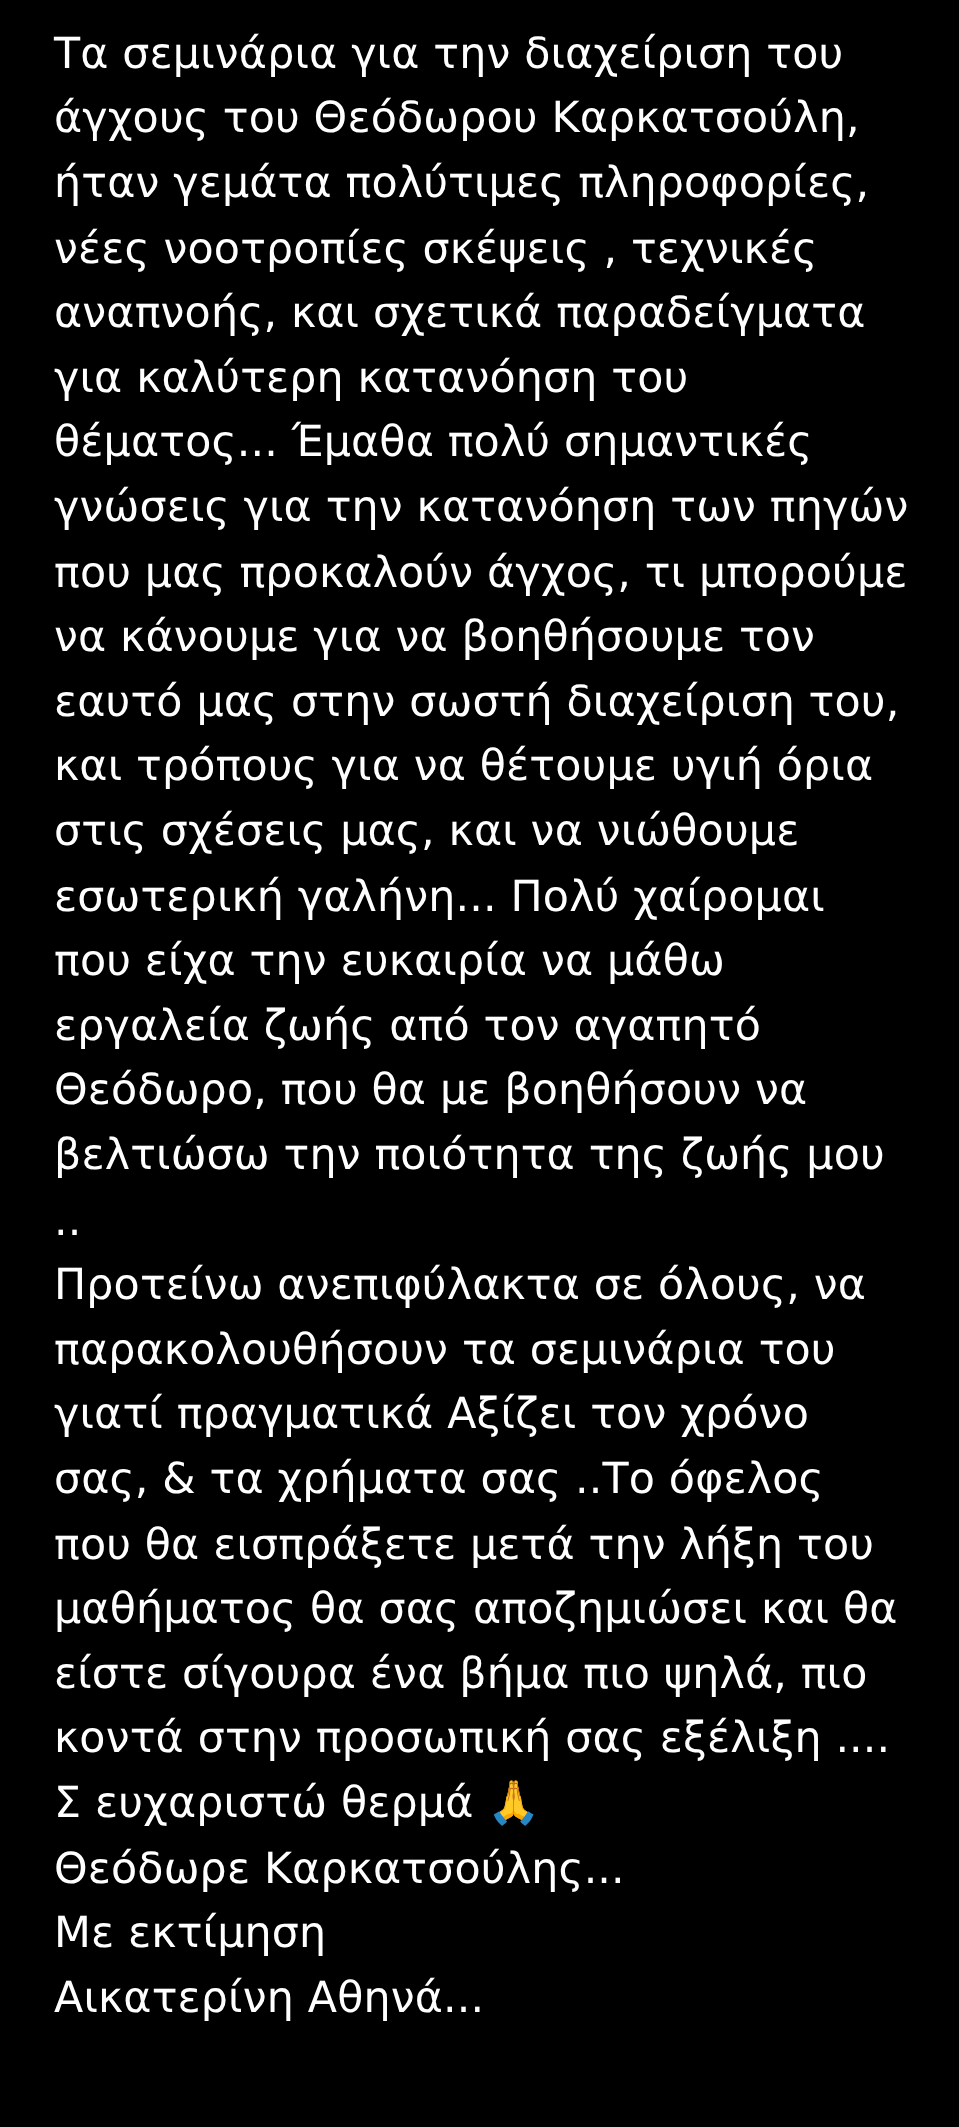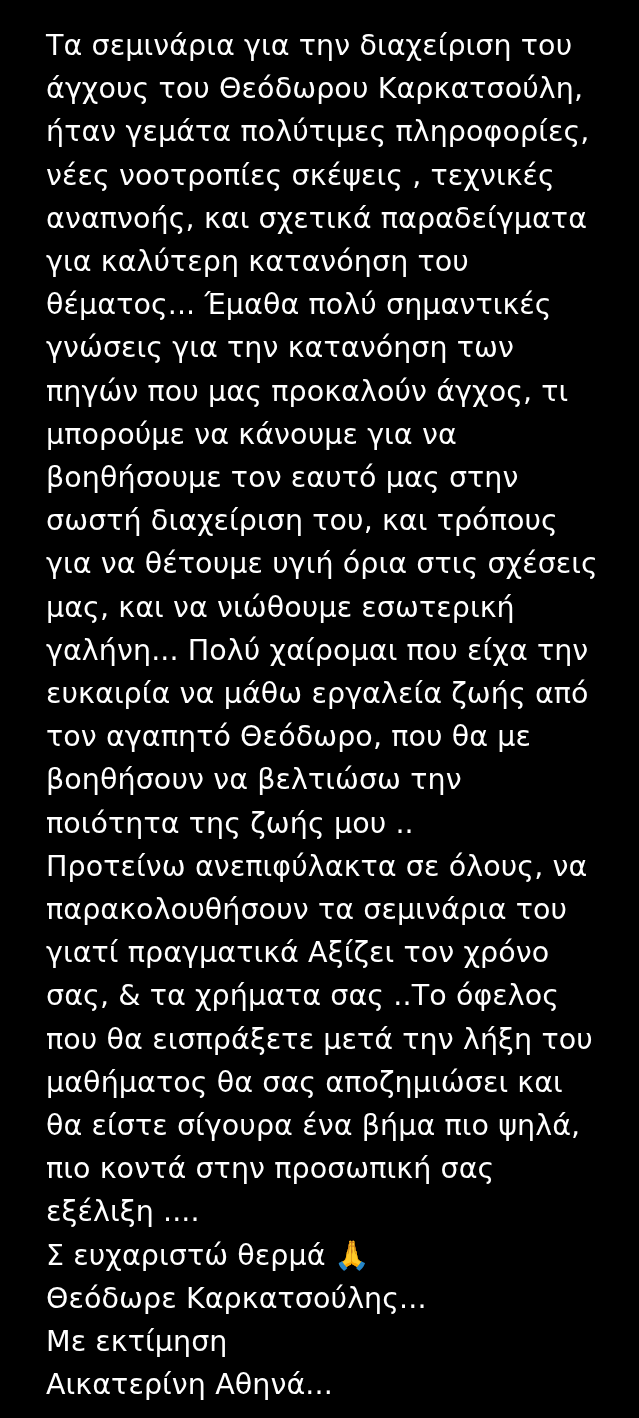--- a/index.html
+++ b/index.html
@@ -24,21 +24,21 @@
   .testimonial {
     color: #ffffff;
     font-family: "DejaVu Sans", sans-serif;
     font-size: 28.5px;
     line-height: 43.2px;
     letter-spacing: 0.1px;
     white-space: pre-wrap;
     word-wrap: break-word;
     text-align: left;
     padding: 0 14px 0 20px;
-    margin: 14px;
+    margin: 4px;
     font-weight: 400;
   }
 </style>
 </head>
 <body>
 
 <div class="screen">
   <div class="testimonial">Τα σεμινάρια για την διαχείριση του άγχους του Θεόδωρου Καρκατσούλη, ήταν γεμάτα πολύτιμες πληροφορίες, νέες νοοτροπίες σκέψεις , τεχνικές αναπνοής, και σχετικά παραδείγματα για καλύτερη κατανόηση του θέματος... Έμαθα πολύ σημαντικές γνώσεις για την κατανόηση των πηγών που μας προκαλούν άγχος, τι μπορούμε να κάνουμε για να βοηθήσουμε τον εαυτό μας στην σωστή διαχείριση του, και τρόπους για να θέτουμε υγιή όρια στις σχέσεις μας, και να νιώθουμε εσωτερική γαλήνη... Πολύ χαίρομαι που είχα την ευκαιρία να μάθω εργαλεία ζωής από τον αγαπητό Θεόδωρο, που θα με βοηθήσουν να βελτιώσω την ποιότητα της ζωής μου ..
 Προτείνω ανεπιφύλακτα σε όλους, να παρακολουθήσουν τα σεμινάρια του γιατί πραγματικά Αξίζει τον χρόνο σας, &amp; τα χρήματα σας ..Το όφελος που θα εισπράξετε μετά την λήξη του μαθήματος θα σας αποζημιώσει και θα είστε σίγουρα ένα βήμα πιο ψηλά, πιο κοντά στην προσωπική σας εξέλιξη ....
 Σ ευχαριστώ θερμά 🙏

